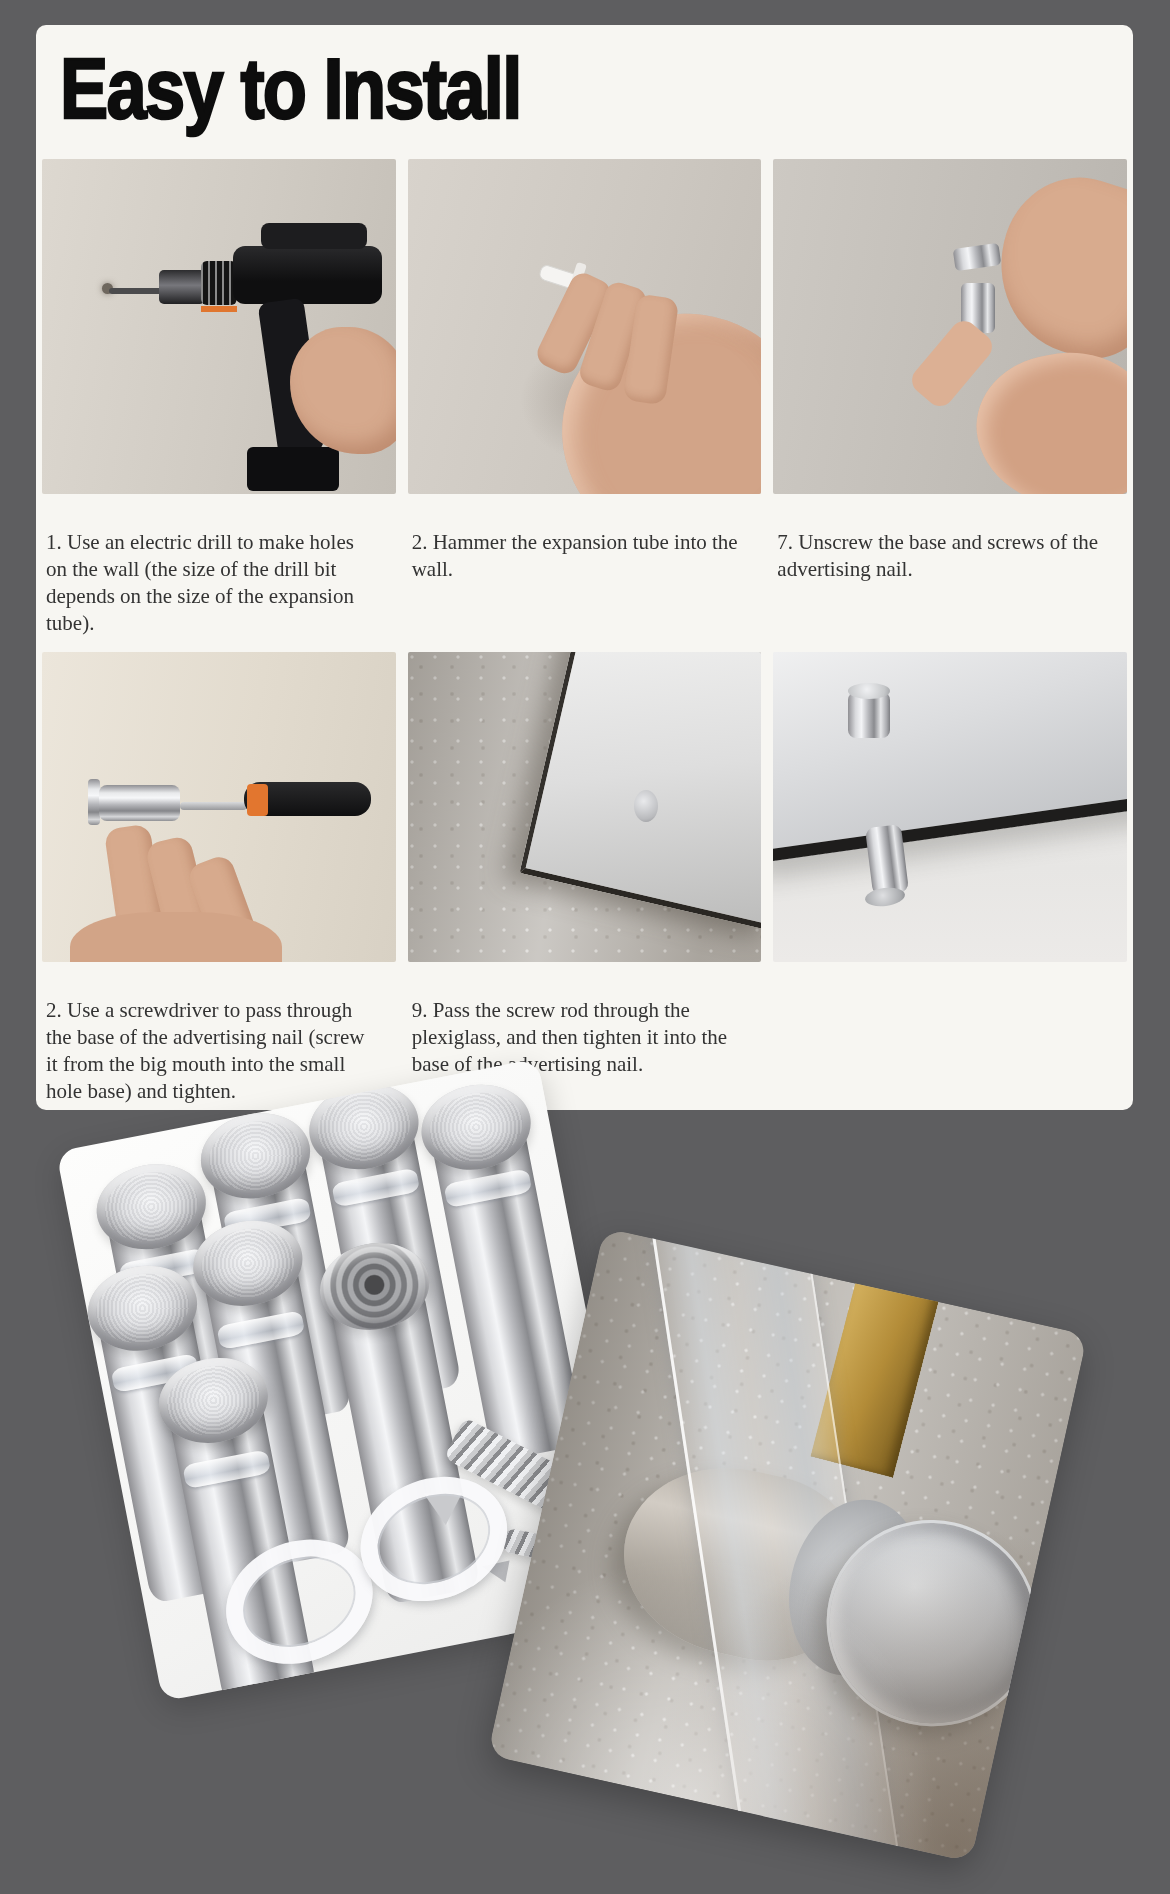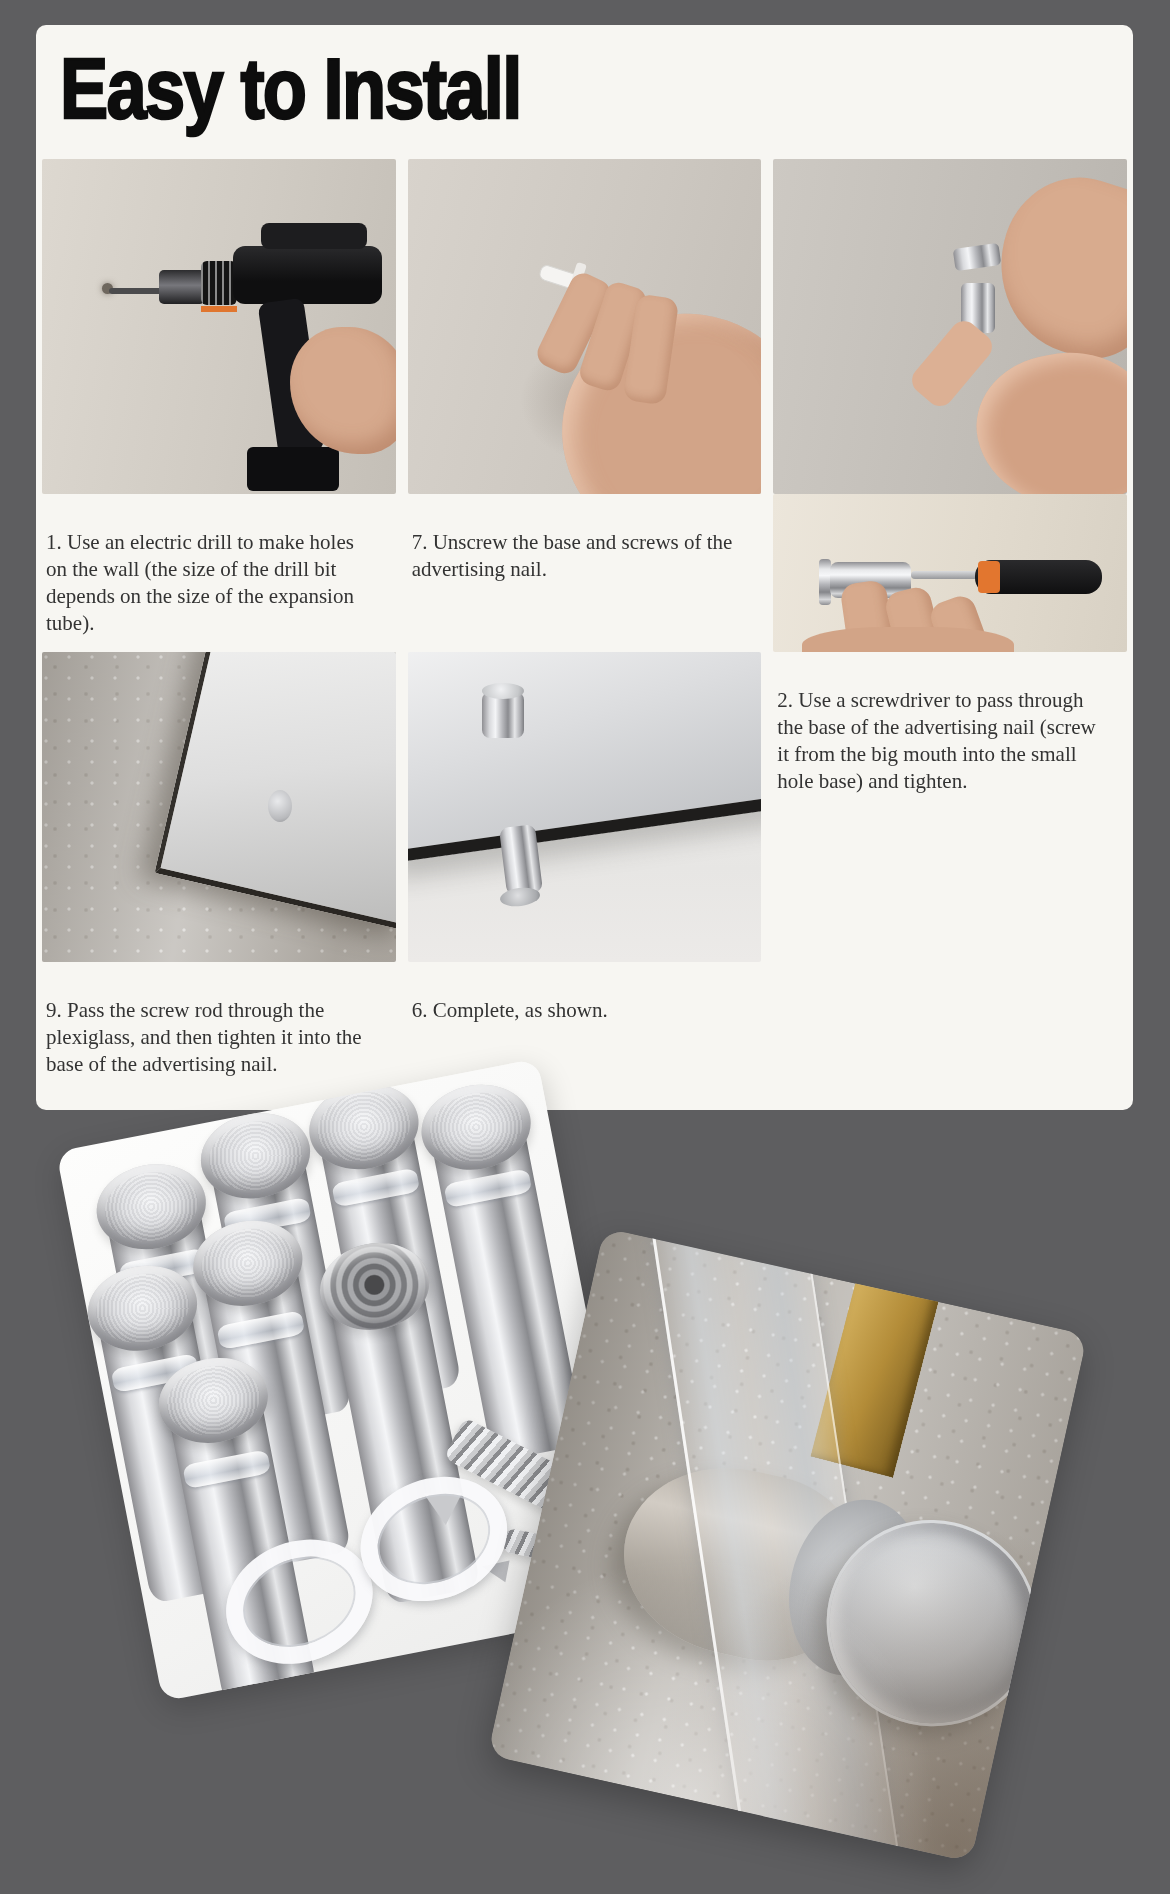--- a/index.html
+++ b/index.html
@@ -160,20 +160,21 @@
       </div>
       <div class="photo p3">
         <div class="hand1"></div>
         <div class="cap metal-v"></div>
         <div class="barrel metal-v"></div>
         <div class="fing"></div>
         <div class="hand2"></div>
       </div>
 
       <p class="caption">1. Use an electric drill to make holes on the wall (the size of the drill bit depends on the size of the expansion tube).</p>
+      <p class="caption">2. Hammer the expansion tube into the wall.</p>
       <p class="caption">7. Unscrew the base and screws of the advertising nail.</p>
 
       <div class="photo p4">
         <div class="flange metal-h"></div>
         <div class="barrel metal-h"></div>
         <div class="shaft"></div>
         <div class="handle"></div>
         <div class="band"></div>
         <div class="f1"></div>
         <div class="f2"></div>
@@ -189,21 +190,20 @@
       <div class="photo p6">
         <div class="panel"></div>
         <div class="knob metal-v"></div>
         <div class="knobtop"></div>
         <div class="barrel metal-v"></div>
         <div class="barrelcap"></div>
       </div>
 
       <p class="caption">2. Use a screwdriver to pass through the base of the advertising nail (screw it from the big mouth into the small hole base) and tighten.</p>
       <p class="caption">9. Pass the screw rod through the plexiglass, and then tighten it into the base of the advertising nail.</p>
-      <p class="caption">6. Complete, as shown.</p>
     </div>
   </div>
 
   <div class="photoA">
 
     <div class="so" style="left:28px;top:30px;">
       <div class="body metal-v" style="height:250px;"></div>
       <div class="ring" style="top:92px;"></div>
       <div class="cap"></div>
     </div>

